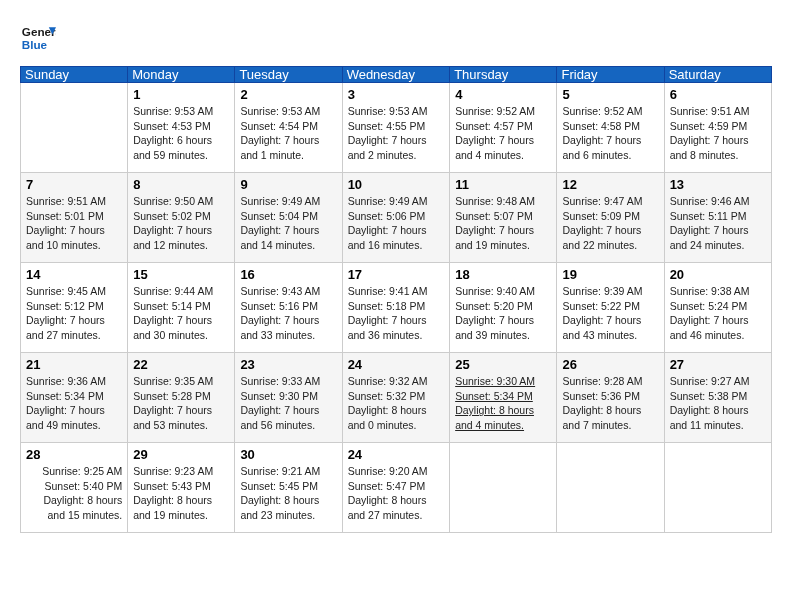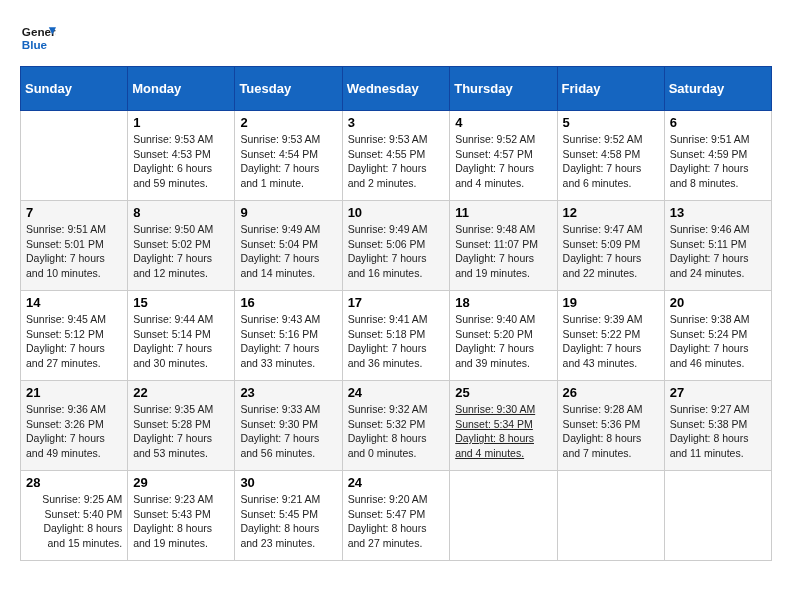--- a/index.html
+++ b/index.html
@@ -38,24 +38,24 @@
       color: #555;
     }
     .calendar {
       width: 100%;
       border-collapse: collapse;
       font-size: 11px;
     }
     .calendar th {
       background: #1565c0;
       color: #fff;
-      padding: 14px 4px;
+      padding: 0 4px;
       text-align: left;
       font-size: 13px;
-      font-weight: bold;
+      font-weight: normal;
       border: 1px solid #1044a0;
     }
     .calendar td {
       border: 1px solid #ccc;
       padding: 4px 5px;
       vertical-align: top;
       width: 108px;
       height: 90px;
       background: #fff;
     }
@@ -173,21 +173,21 @@
         <td>
           <span class="day-number">10</span>
           <div class="day-info" style="white-space: pre-line;">Sunrise: 9:49 AM
 Sunset: 5:06 PM
 Daylight: 7 hours
 and 16 minutes.</div>
         </td>
         <td>
           <span class="day-number">11</span>
           <div class="day-info" style="white-space: pre-line;">Sunrise: 9:48 AM
-Sunset: 11:07 PM
+Sunset: 5:07 PM
 Daylight: 7 hours
 and 19 minutes.</div>
         </td>
         <td>
           <span class="day-number">12</span>
           <div class="day-info" style="white-space: pre-line;">Sunrise: 9:47 AM
 Sunset: 5:09 PM
 Daylight: 7 hours
 and 22 minutes.</div>
         </td>
@@ -247,21 +247,21 @@
           <div class="day-info" style="white-space: pre-line;">Sunrise: 9:38 AM
 Sunset: 5:24 PM
 Daylight: 7 hours
 and 46 minutes.</div>
         </td>
       </tr>
       <tr>
         <td>
           <span class="day-number">21</span>
           <div class="day-info" style="white-space: pre-line;">Sunrise: 9:36 AM
-Sunset: 3:26 PM
+Sunset: 5:34 PM
 Daylight: 7 hours
 and 49 minutes.</div>
         </td>
         <td>
           <span class="day-number">22</span>
           <div class="day-info" style="white-space: pre-line;">Sunrise: 9:35 AM
 Sunset: 5:28 PM
 Daylight: 7 hours
 and 53 minutes.</div>
         </td>

